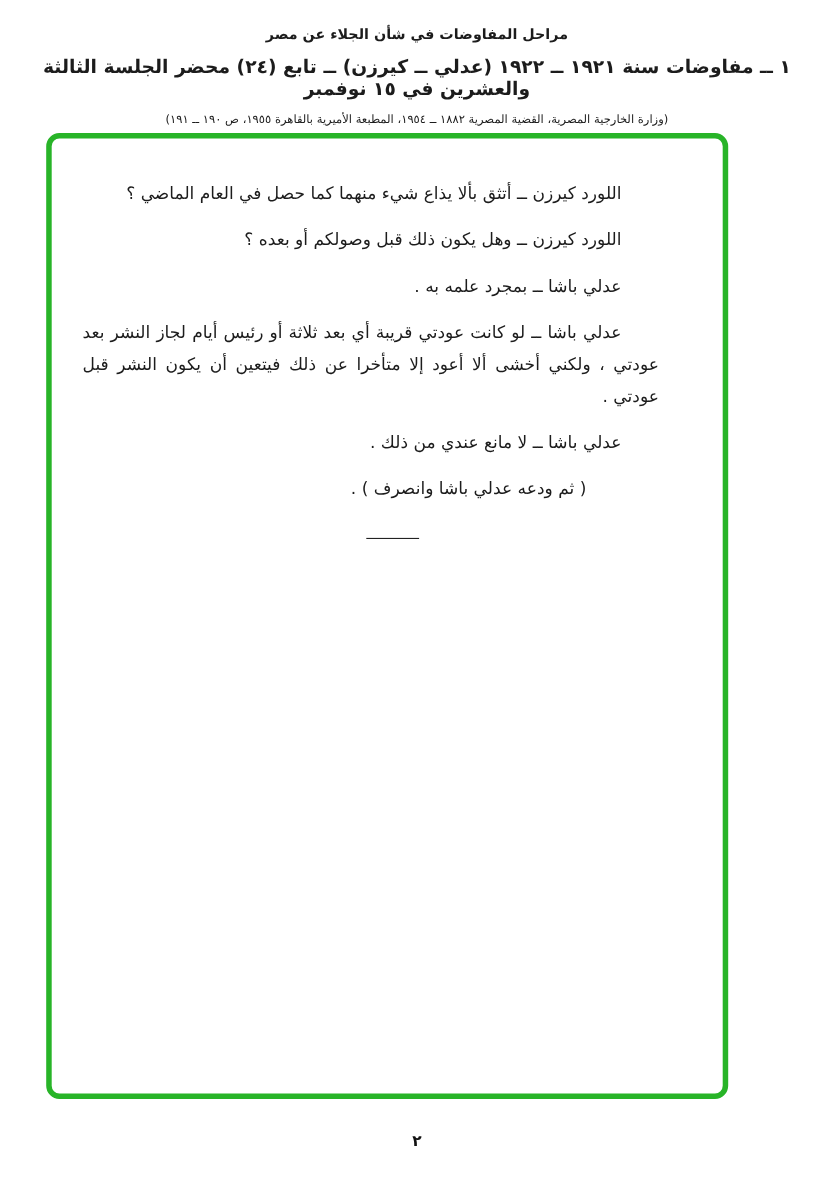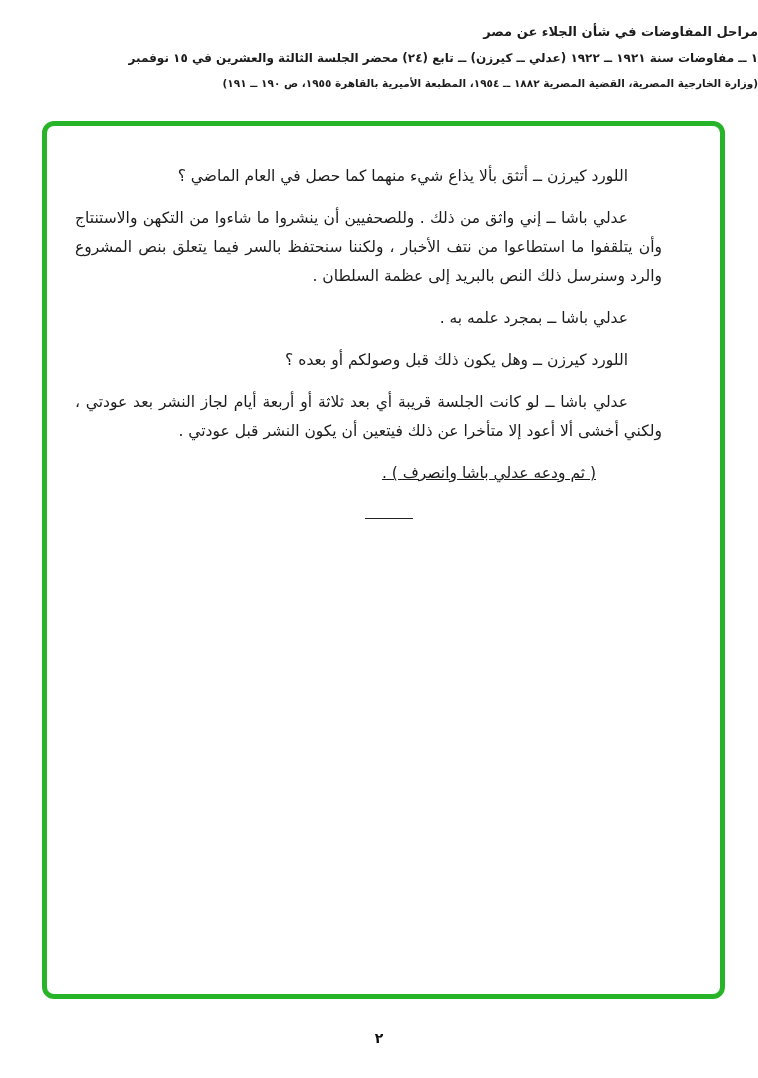--- a/index.html
+++ b/index.html
@@ -10,65 +10,64 @@
     width: 758px;
     height: 1078px;
     background: #ffffff;
     font-family: "DejaVu Sans", sans-serif;
     color: #1c1c1c;
     position: relative;
     overflow: hidden;
   }
   .header {
     direction: rtl;
-    text-align: right;
+    text-align: center;
     padding-top: 24px;
   }
   .header .h1 {
     font-size: 13px;
     font-weight: bold;
     margin: 0 0 12px 0;
     letter-spacing: 0.5px;
   }
   .header .h2 {
-    font-size: 12px;
+    font-size: 17px;
     font-weight: bold;
     margin: 12px 0 12px 0;
   }
   .header .h3 {
     font-size: 10.5px;
-    font-weight: bold;
+    font-weight: normal;
     margin: 0;
   }
   .doc-frame {
     position: absolute;
     left: 42px;
     top: 121px;
-    width: 683px;
+    width: 620px;
     height: 878px;
     box-sizing: border-box;
     border: 5px solid #28b428;
     border-radius: 12px;
     background: #ffffff;
   }
   .doc-body {
     direction: rtl;
     padding: 36px 58px 0 28px;
   }
   .doc-body p {
     font-size: 15.5px;
     line-height: 29px;
     margin: 0 0 13px 0;
     text-align: justify;
     text-indent: 34px;
   }
   .doc-body p.closing {
     text-indent: 66px;
     margin-bottom: 0;
-    text-decoration: underline;
   }
   .separator {
     width: 48px;
     height: 0;
     border: 0;
     border-top: 1.5px solid #222222;
     margin: 30px auto 0 auto;
     transform: translateX(20px);
   }
   .page-number {
@@ -87,22 +86,22 @@
 
 <div class="header">
   <p class="h1">مراحل المفاوضات في شأن الجلاء عن مصر</p>
   <p class="h2">١ ــ مفاوضات سنة ١٩٢١ ــ ١٩٢٢ (عدلي ــ كيرزن) ــ تابع (٢٤) محضر الجلسة الثالثة والعشرين في ١٥ نوفمبر</p>
   <p class="h3">(وزارة الخارجية المصرية، القضية المصرية ١٨٨٢ ــ ١٩٥٤، المطبعة الأميرية بالقاهرة ١٩٥٥، ص ١٩٠ ــ ١٩١)</p>
 </div>
 
 <div class="doc-frame">
   <div class="doc-body">
     <p>اللورد كيرزن ــ أتثق بألا يذاع شيء منهما كما حصل في العام الماضي ؟</p>
-    <p>عدلي باشا ــ إني واثق من ذلك . وللصحفيين أن ينشروا ما شاءوا من التكهن والاستنتاج وأن يتلقفوا ما استطاعوا من نتف الأخبار ، ولكننا سنحتفظ بالسر فيما يتعلق بنص المشروع والرد وسنرسل ذلك النص بالبريد إلى عظمة السلطان .</p>
+    <p>اللورد كيرزن ــ وهل يكون ذلك قبل وصولكم أو بعده ؟</p>
     <p>عدلي باشا ــ بمجرد علمه به .</p>
-    <p>اللورد كيرزن ــ وهل يكون ذلك قبل وصولكم أو بعده ؟</p>
-    <p>عدلي باشا ــ لو كانت الجلسة قريبة أي بعد ثلاثة أو أربعة أيام لجاز النشر بعد عودتي ، ولكني أخشى ألا أعود إلا متأخرا عن ذلك فيتعين أن يكون النشر قبل عودتي .</p>
+    <p>عدلي باشا ــ لو كانت عودتي قريبة أي بعد ثلاثة أو رئيس أيام لجاز النشر بعد عودتي ، ولكني أخشى ألا أعود إلا متأخرا عن ذلك فيتعين أن يكون النشر قبل عودتي .</p>
+    <p>عدلي باشا ــ لا مانع عندي من ذلك .</p>
     <p class="closing">( ثم ودعه عدلي باشا وانصرف ) .</p>
     <div class="separator"></div>
   </div>
 </div>
 
 <div class="page-number">٢</div>
 
 </body></html>

